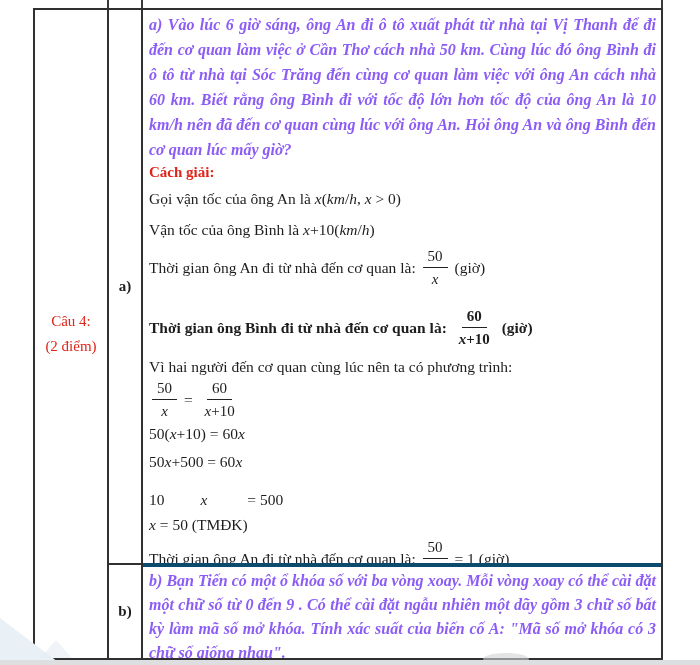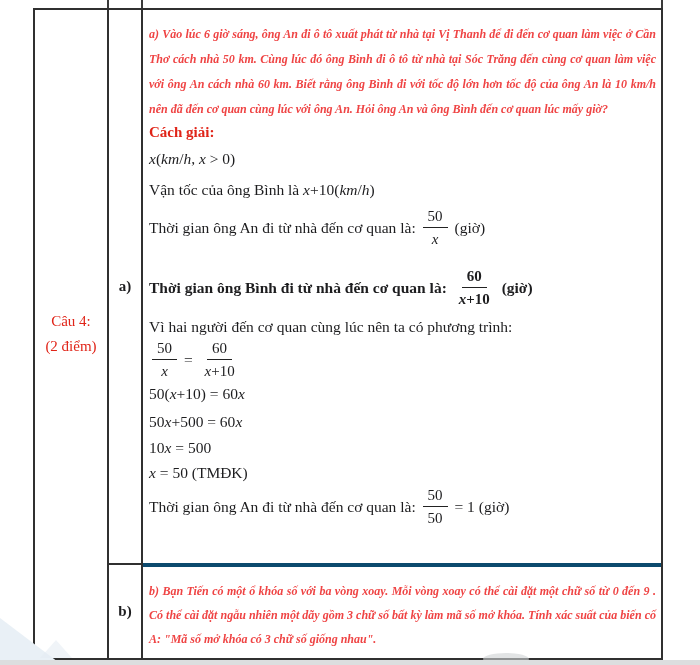--- a/index.html
+++ b/index.html
@@ -40,43 +40,43 @@
     grid-column:2;grid-row:2;
     border-right:2px solid #303030;border-top:2px solid #303030;
     display:flex;align-items:center;justify-content:center;
   }
   .part-label{font-weight:bold;font-size:15px;}
   .cell-content-a{grid-column:3;grid-row:1;padding:0 5px 0 6px;}
   .cell-content-b{grid-column:3;grid-row:2;border-top:4px solid #0c4a6e;padding:0 5px 0 6px;}
 
   .problem{
     font-weight:bold;font-style:italic;
-    font-size:12px;line-height:25px;
-    text-align:justify;color:#ef4444;
-    margin-top:12px;
+    font-size:16px;line-height:25px;
+    text-align:justify;color:#8b5cf6;
+    margin-top:2px;
   }
   .problem-b{line-height:24px;}
 
   .method-label{
     color:#e02418;font-weight:bold;font-size:15px;line-height:20px;height:20px;
   }
 
   .solution{font-size:15.5px;color:#1d1d1f;}
   .sline{
     display:flex;align-items:center;white-space:pre-wrap;
     margin-top:5px;min-height:22px;line-height:21px;
   }
   #sol-a .sline:nth-child(2){margin-top:9px;}
   #sol-a .sline:nth-child(3){margin-top:5px;}
   #sol-a .sline:nth-child(4){margin-top:15px;font-weight:bold;}
   #sol-a .sline:nth-child(5){margin-top:5px;text-align:center;}
   #sol-a .sline:nth-child(6){margin-top:0;}
   #sol-a .sline:nth-child(7){margin-top:0;}
   #sol-a .sline:nth-child(8){margin-top:6px;}
-  #sol-a .sline:nth-child(9){margin-top:4px;}
+  #sol-a .sline:nth-child(9){margin-top:16px;gap:36px;}
   #sol-a .sline:nth-child(10){margin-top:3px;}
   #sol-a .sline:nth-child(11){margin-top:1px;}
   #sol-a .sline:nth-child(12){margin-top:5px;}
 
   .seg-v{font-style:italic;}
   .seg-m{font-style:normal;}
   .seg-t{font-style:normal;}
 
   .frac{
     display:inline-flex;flex-direction:column;align-items:center;
@@ -121,21 +121,21 @@
   </div>
 
   <div class="cell cell-part-b">
     <span class="part-label">b)</span>
   </div>
 
   <div class="cell cell-content-a">
     <div class="problem" id="para-a">a) Vào lúc 6 giờ sáng, ông An đi ô tô xuất phát từ nhà tại Vị Thanh để đi đến cơ quan làm việc ở Cần Thơ cách nhà 50 km. Cùng lúc đó ông Bình đi ô tô từ nhà tại Sóc Trăng đến cùng cơ quan làm việc với ông An cách nhà 60 km. Biết rằng ông Bình đi với tốc độ lớn hơn tốc độ của ông An là 10 km/h nên đã đến cơ quan cùng lúc với ông An. Hỏi ông An và ông Bình đến cơ quan lúc mấy giờ?</div>
     <div class="method-label">Cách giải:</div>
     <div class="solution" id="sol-a">
-        <div class="sline"><span class="seg-v">x</span><span class="seg-m">(</span><span class="seg-v">km</span><span class="seg-m">/</span><span class="seg-v">h</span><span class="seg-m">, </span><span class="seg-v">x</span><span class="seg-m"> &gt; 0)</span></div>
+        <div class="sline"><span class="seg-t">Gọi vận tốc của ông An là </span><span class="seg-v">x</span><span class="seg-m">(</span><span class="seg-v">km</span><span class="seg-m">/</span><span class="seg-v">h</span><span class="seg-m">, </span><span class="seg-v">x</span><span class="seg-m"> &gt; 0)</span></div>
         <div class="sline"><span class="seg-t">Vận tốc của ông Bình là </span><span class="seg-v">x</span><span class="seg-m">+10(</span><span class="seg-v">km</span><span class="seg-m">/</span><span class="seg-v">h</span><span class="seg-m">)</span></div>
         <div class="sline"><span class="seg-t">Thời gian ông An đi từ nhà đến cơ quan là: </span><span class="frac"><span class="num"><span class="seg-m">50</span></span><span class="den"><span class="seg-v">x</span></span></span><span class="seg-t"> (giờ)</span></div>
         <div class="sline"><span class="seg-t">Thời gian ông Bình đi từ nhà đến cơ quan là: </span><span class="frac"><span class="num"><span class="seg-m">60</span></span><span class="den"><span class="seg-v">x</span><span class="seg-m">+10</span></span></span><span class="seg-t"> (giờ)</span></div>
         <div class="sline"><span class="seg-t">Vì hai người đến cơ quan cùng lúc nên ta có phương trình:</span></div>
         <div class="sline"><span class="frac"><span class="num"><span class="seg-m">50</span></span><span class="den"><span class="seg-v">x</span></span></span><span class="seg-m"> = </span><span class="frac"><span class="num"><span class="seg-m">60</span></span><span class="den"><span class="seg-v">x</span><span class="seg-m">+10</span></span></span></div>
         <div class="sline"><span class="seg-m">50(</span><span class="seg-v">x</span><span class="seg-m">+10) = 60</span><span class="seg-v">x</span></div>
         <div class="sline"><span class="seg-m">50</span><span class="seg-v">x</span><span class="seg-m">+500 = 60</span><span class="seg-v">x</span></div>
         <div class="sline"><span class="seg-m">10</span><span class="seg-v">x</span><span class="seg-m"> = 500</span></div>
         <div class="sline"><span class="seg-v">x</span><span class="seg-m"> = 50</span><span class="seg-t"> (TMĐK)</span></div>
         <div class="sline"><span class="seg-t">Thời gian ông An đi từ nhà đến cơ quan là: </span><span class="frac"><span class="num"><span class="seg-m">50</span></span><span class="den"><span class="seg-m">50</span></span></span><span class="seg-m"> = 1</span><span class="seg-t"> (giờ)</span></div>

